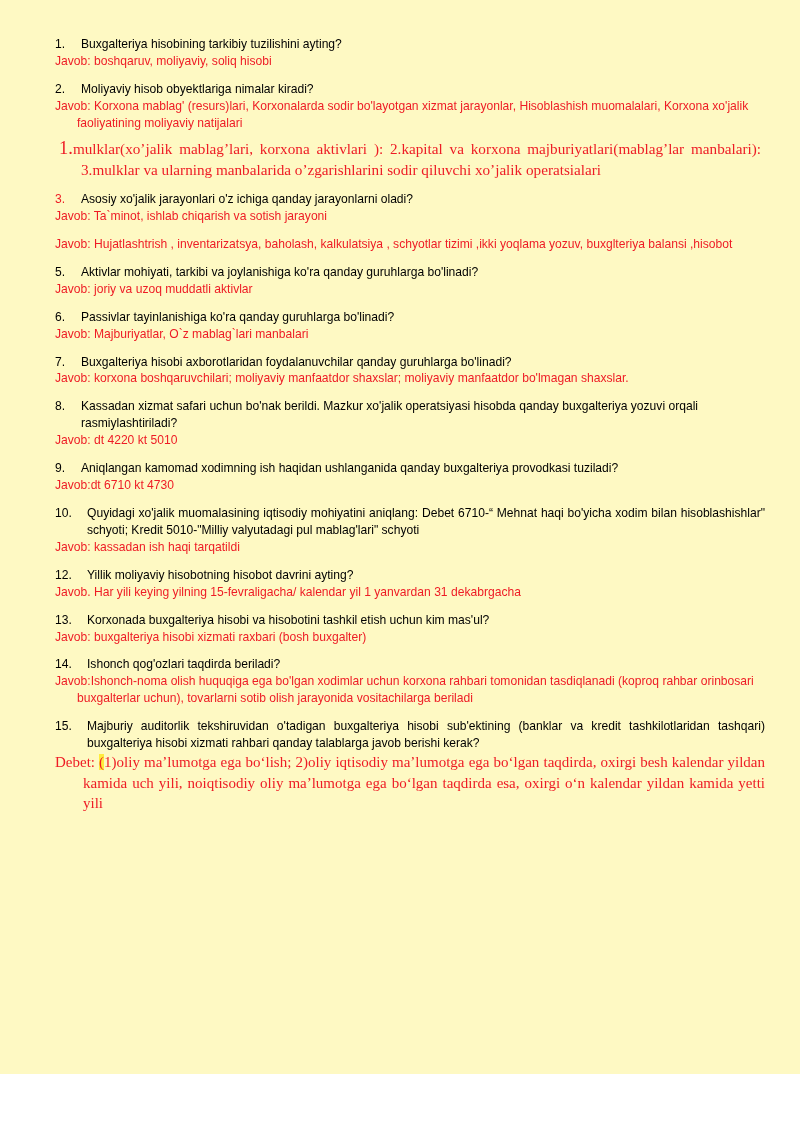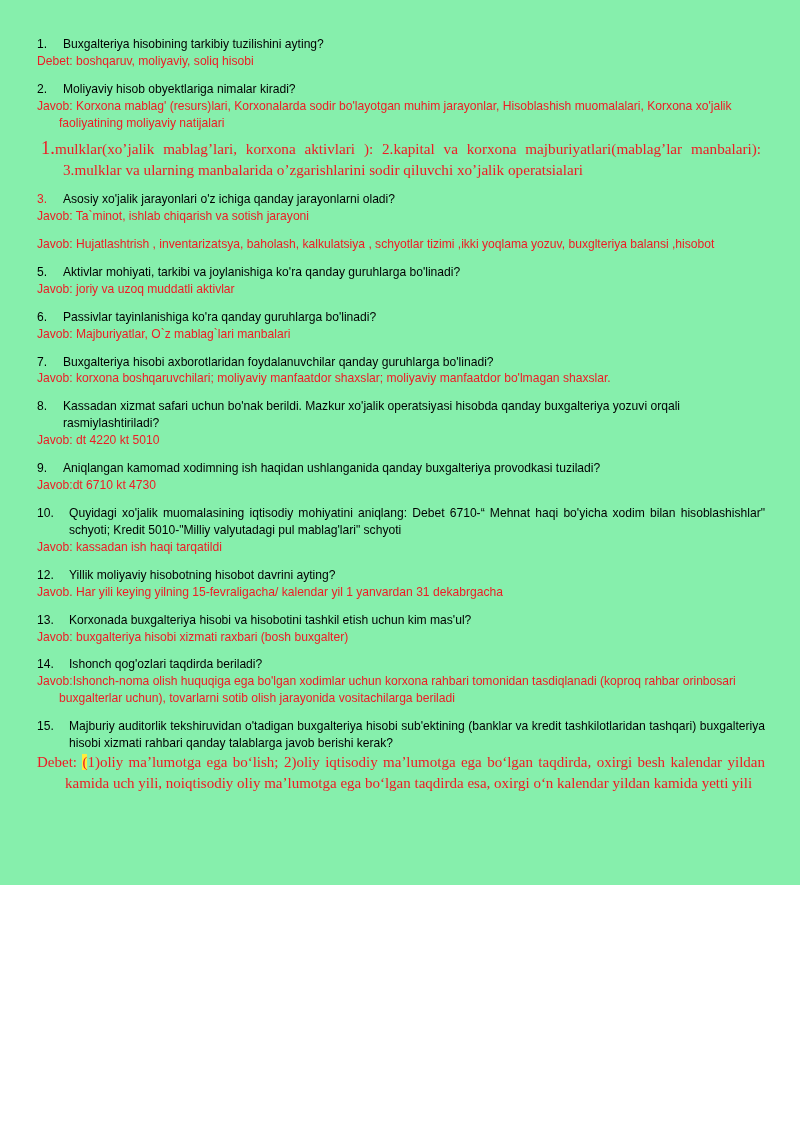--- a/index.html
+++ b/index.html
@@ -11,24 +11,24 @@
   body {
     width: 800px;
     height: 1131px;
     font-family: "Liberation Sans", sans-serif;
     color: #000000;
     -webkit-font-smoothing: antialiased;
   }
   #page {
     position: relative;
     width: 800px;
-    height: 885px;
-    background: #86efac;
+    height: 1074px;
+    background: #fef9c3;
     box-sizing: border-box;
-    padding: 36px 35px 20px 37px;
+    padding: 36px 35px 20px 55px;
     overflow: hidden;
   }
   .qa-block {
     margin: 0 0 11px 0;
   }
   .q {
     font-size: 12.1px;
     line-height: 1.40;
     color: #000000;
     margin: 0;
@@ -91,26 +91,26 @@
     background: #ffec3d;
   }
 </style>
 </head>
 <body>
 
 <div id="page">
 
   <div class="qa-block">
     <p class="q"><span class="num">1.</span><span>Buxgalteriya hisobining tarkibiy tuzilishini ayting?</span></p>
-    <p class="a">Debet: boshqaruv, moliyaviy, soliq hisobi</p>
+    <p class="a">Javob: boshqaruv, moliyaviy, soliq hisobi</p>
   </div>
 
   <div class="qa-block">
     <p class="q"><span class="num">2.</span><span>Moliyaviy hisob obyektlariga nimalar kiradi?</span></p>
-    <p class="a">Javob: Korxona mablag' (resurs)lari, Korxonalarda sodir bo'layotgan muhim jarayonlar, Hisoblashish muomalalari, Korxona xo'jalik faoliyatining moliyaviy natijalari</p>
+    <p class="a">Javob: Korxona mablag' (resurs)lari, Korxonalarda sodir bo'layotgan xizmat jarayonlar, Hisoblashish muomalalari, Korxona xo'jalik faoliyatining moliyaviy natijalari</p>
     <p class="serif"><span class="lead">1.</span><span>mulklar(xo’jalik mablag’lari, korxona aktivlari ): 2.kapital va korxona majburiyatlari(mablag’lar manbalari): 3.mulklar va ularning manbalarida o’zgarishlarini sodir qiluvchi xo’jalik operatsialari</span></p>
   </div>
 
   <div class="qa-block">
     <p class="q red-num"><span class="num">3.</span><span>Asosiy xo'jalik jarayonlari o'z ichiga qanday jarayonlarni oladi?</span></p>
     <p class="a">Javob: Ta`minot, ishlab chiqarish va sotish jarayoni</p>
   </div>
 
   <div class="qa-block">
     <p class="a justify">Javob: Hujatlashtrish , inventarizatsya, baholash, kalkulatsiya , schyotlar tizimi ,ikki yoqlama yozuv, buxglteriya balansi ,hisobot</p>

